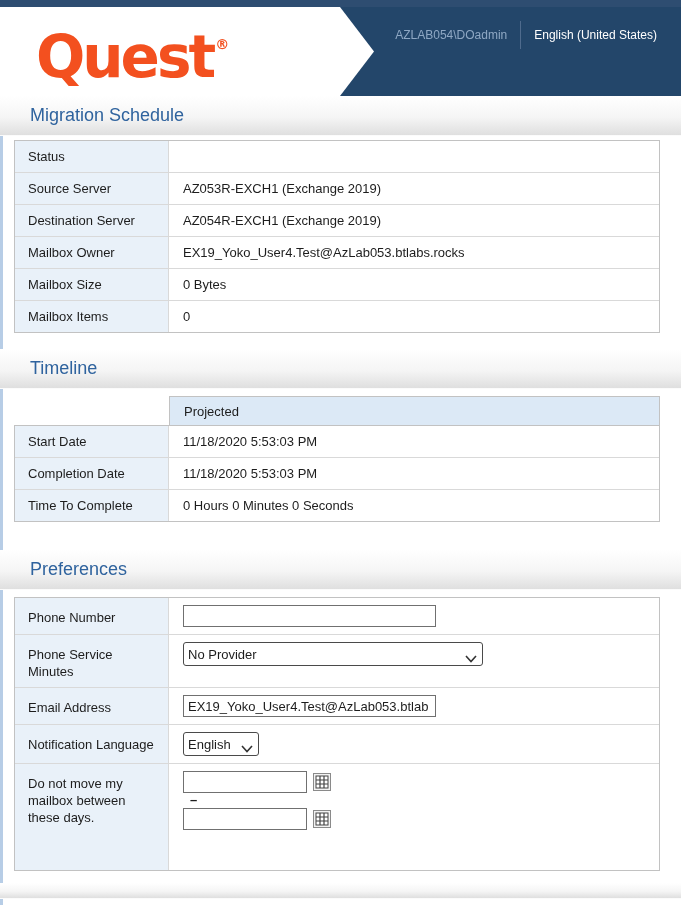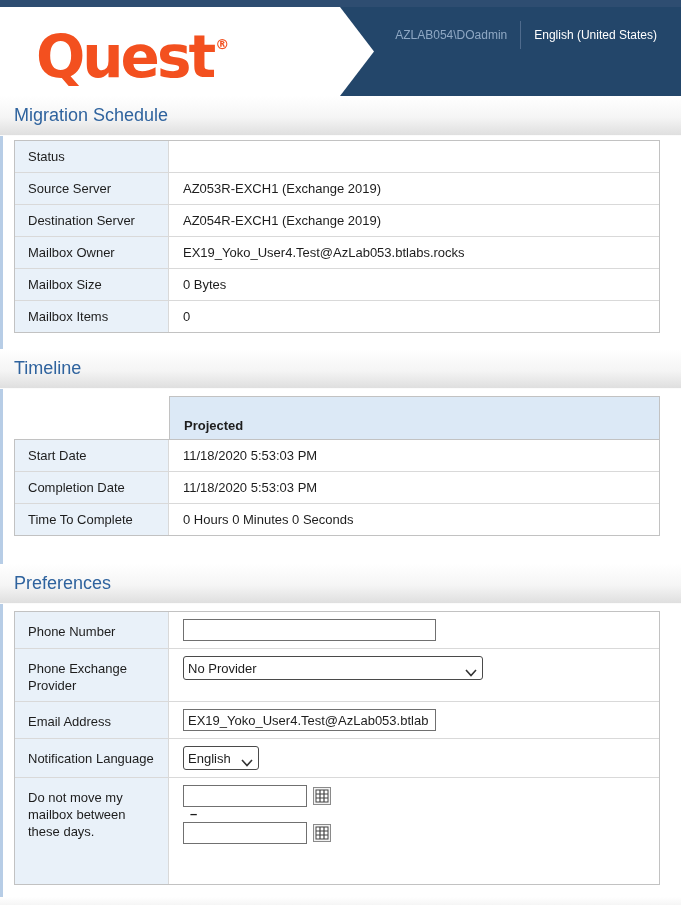--- a/index.html
+++ b/index.html
@@ -31,41 +31,41 @@
 
   
   .page-left-border { position:absolute; left:0; top:96px; width:3px; height:809px; background:#b7cde6; }
   .content { position:absolute; left:0; top:96px; width:681px; }
 
   .heading-band {
     height:40px; width:681px; display:flex; align-items:center; padding-left:14px;
     background:linear-gradient(180deg, #ffffff 0%, #f5f5f5 55%, #dfdfdf 100%);
     border-bottom:1px solid #fbfbfb;
   }
-  .heading-band h2 { font-size:18px; font-weight:normal; color:#2f639e; }
+  .heading-band h2 { font-size:18px; font-weight:normal; color:#2f639e;margin-left:16px; }
 
   
   .tbl { width:646px; margin-left:14px; border:1px solid #c2c2c2; background:#fff; }
   .row { display:flex; }
   .row + .row { border-top:1px solid #d9d9d9; }
   .cell-label {
     width:154px; flex:0 0 154px; background:#e9f1f9; border-right:1px solid #d9d9d9;
     padding:7px 10px 7px 13px; line-height:17px;
   }
   .cell-value { flex:1; padding:7px 10px 7px 14px; line-height:17px; }
   .status-value { display:block; }
   .status-icon { display:inline-block; vertical-align:-2px; margin-right:4px; }
 
   
   .tl-wrap { width:646px; margin-left:14px; }
   .tl-header { display:flex; }
   .tl-spacer { width:155px; flex:0 0 155px; background:#fff; }
   .tl-proj {
     flex:1; background:#dce9f6; border:1px solid #c2c2c2; border-bottom:0;
-    padding:22px 10px 6px 14px; line-height:14px;font-weight:bold;
+    padding:8px 10px 6px 14px; line-height:14px;
   }
   .tl-body { border:1px solid #c2c2c2; }
 
   
   .pref .cell-label { padding-top:11px; }
   .pref .cell-value { padding-top:7px; padding-bottom:7px; }
   input[type="text"] {
     font-family:"Liberation Sans", sans-serif; font-size:13px; color:#1d1d1d;
     border:1px solid #707070; background:#fff; height:22px; padding:1px 4px; outline:none;
   }
@@ -179,21 +179,21 @@
   <div class="gap7"></div>
 
   <div class="tbl pref">
     <div class="row">
       <div class="cell-label">Phone Number</div>
       <div class="cell-value">
         <input type="text" class="inp-wide" value="" style="">
       </div>
     </div>
     <div class="row">
-      <div class="cell-label">Phone Exchange Provider</div>
+      <div class="cell-label">Phone Service Minutes</div>
       <div class="cell-value">
         <span class="sel-wrap sel-provider">
           <select>
             <option>No Provider</option>
           </select>
           <span class="sel-chevron"><svg width="12" height="8" viewBox="0 0 12 8">
                 <polyline points="1,1 6,6.5 11,1" fill="none" stroke="#333" stroke-width="1.6"></polyline>
               </svg></span>
         </span>
       </div>

